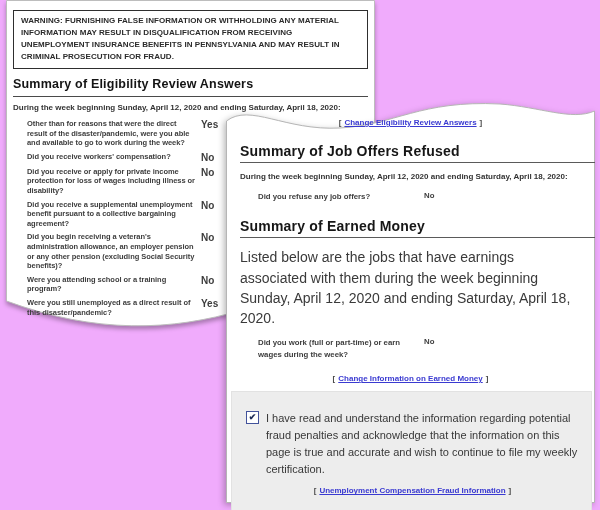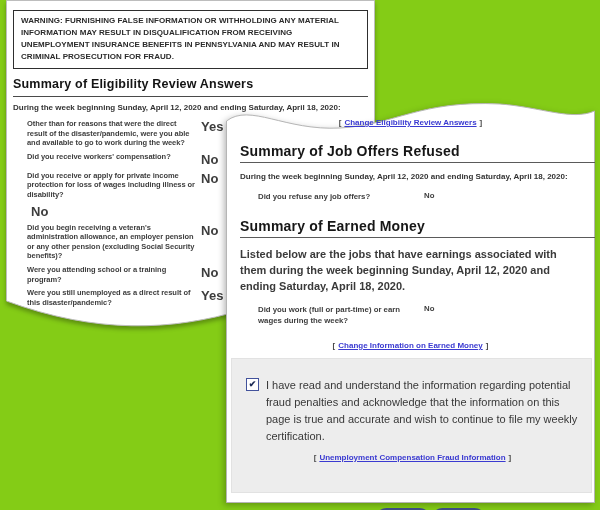--- a/index.html
+++ b/index.html
@@ -1,46 +1,46 @@
 <!DOCTYPE html>
 <html style="--link: #3a3ad1; --button: #3d4c82; --box_bg: #ededed; --checkbox_border: #42529b;"><head>
 <meta charset="utf-8">
 <style>
   html,body{margin:0;padding:0;background:#fff;}
-  #screen{position:relative;width:600px;height:510px;background:#84cc16;overflow:hidden;
+  #screen{position:relative;width:600px;height:510px;background:#f0abfc;overflow:hidden;
           font-family:"Liberation Sans", sans-serif;color:#3a3a3a;}
   svg.panel-shape{position:absolute;left:0;top:0;width:600px;height:510px;pointer-events:none;}
   .p1-path{fill:#ffffff;stroke:#bdbdbd;stroke-width:1;filter:drop-shadow(0 3px 2px rgba(0,0,0,0.30));}
   .p2-path{fill:#ffffff;stroke:#b5b5b5;stroke-width:1;filter:drop-shadow(-2px 2px 3px rgba(0,0,0,0.28));}
 
   
   .panel1{position:absolute;left:6px;top:0;width:369px;}
   .warn-box{margin:10px 7px 0;border:1px solid #2e2e2e;padding:4px 7px 5px;
             font-size:8px;font-weight:700;line-height:1.5;color:#2b2b2b;letter-spacing:.05px;}
   .p1-heading{margin:8px 7px 0;font-size:12.5px;font-weight:700;color:#141414;
               border-bottom:1.5px solid #4a4a4a;padding-bottom:5px;letter-spacing:.2px;}
   .p1-week{margin:6px 7px 0;font-size:8px;font-weight:600;color:#333;}
   .q-list{margin:7px 7px 0 21px;}
   .q-row{display:flex;align-items:flex-start;margin-bottom:4px;}
   .q-text{width:170px;font-size:7.5px;font-weight:600;line-height:1.28;color:#3d3d3d;letter-spacing:-.05px;}
-  .q-ans{margin-left:4px;font-size:13px;font-weight:600;color:#3d3d3d;}
+  .q-ans{margin-left:4px;font-size:10px;font-weight:600;color:#3d3d3d;}
 
   
   .panel2{position:absolute;left:226px;top:100px;width:369px;}
   .link-row{text-align:center;font-size:8px;font-weight:600;color:#4a4a4a;}
   .link-row.first{margin-top:18px;}
   a.plink{color:var(--link,#3a3ad1);text-decoration:underline;cursor:pointer;}
   .bracket{margin:0 3px;color:#4a4a4a;text-decoration:none;}
   .p2-heading{margin:16px 0 0 14px;font-size:14px;font-weight:700;color:#161616;
               border-bottom:1.5px solid #5a5a5a;padding-bottom:3px;letter-spacing:.2px;}
   .p2-week{margin:9px 14px 0;font-size:8px;font-weight:600;color:#333;}
   .p2-qrow{display:flex;align-items:flex-start;margin:10px 12px 0 32px;}
   .p2-qtext{width:162px;font-size:7.8px;font-weight:600;line-height:1.45;color:#3d3d3d;}
   .p2-ans{margin-left:4px;font-size:7.8px;font-weight:600;color:#3d3d3d;}
-  .p2-intro{margin:9px 12px 0 14px;font-size:11px;font-weight:700;line-height:1.45;color:#3a3a3a;}
+  .p2-intro{margin:9px 12px 0 14px;font-size:14px;font-weight:400;line-height:1.45;color:#3a3a3a;}
   .mt16{margin-top:16px;} .mt14{margin-top:14px;} .mt9{margin-top:9px;}
   .ack-box{margin:8px 0 0 5px;width:361px;box-sizing:border-box;background:var(--box_bg,#ededed);
            border:1px solid #e2e2e2;padding:18px 12px 30px 14px;}
   .ack-row{display:flex;align-items:flex-start;}
   .checkbox{width:11px;height:11px;flex:0 0 11px;background:#fff;border:1px solid var(--checkbox_border,#42529b);
             margin:1px 7px 0 0;display:flex;align-items:center;justify-content:center;cursor:pointer;}
   .check-glyph{font-size:9px;line-height:1;color:#1c2a55;font-weight:700;}
   .ack-text{flex:1;font-size:11px;font-weight:400;line-height:1.55;color:#383838;}
   .ack-link-row{margin-top:8px;text-align:center;font-size:8px;font-weight:600;color:#4a4a4a;}
   .btn-row{margin-top:15px;display:flex;justify-content:center;padding-left:40px;}
@@ -68,20 +68,21 @@
       </div>
       <div class="q-row">
         <div class="q-text">Did you receive workers' compensation?</div>
         <div class="q-ans">No</div>
       </div>
       <div class="q-row">
         <div class="q-text">Did you receive or apply for private income protection for loss of wages including illness or disability?</div>
         <div class="q-ans">No</div>
       </div>
       <div class="q-row">
+        <div class="q-text">Did you receive a supplemental unemployment benefit pursuant to a collective bargaining agreement?</div>
         <div class="q-ans">No</div>
       </div>
       <div class="q-row">
         <div class="q-text">Did you begin receiving a veteran's administration allowance, an employer pension or any other pension (excluding Social Security benefits)?</div>
         <div class="q-ans">No</div>
       </div>
       <div class="q-row">
         <div class="q-text">Were you attending school or a training program?</div>
         <div class="q-ans">No</div>
       </div>

